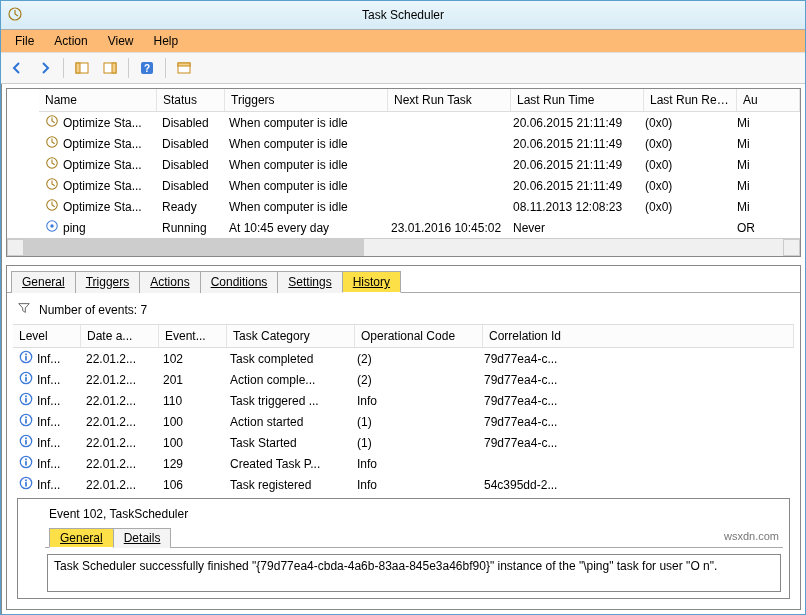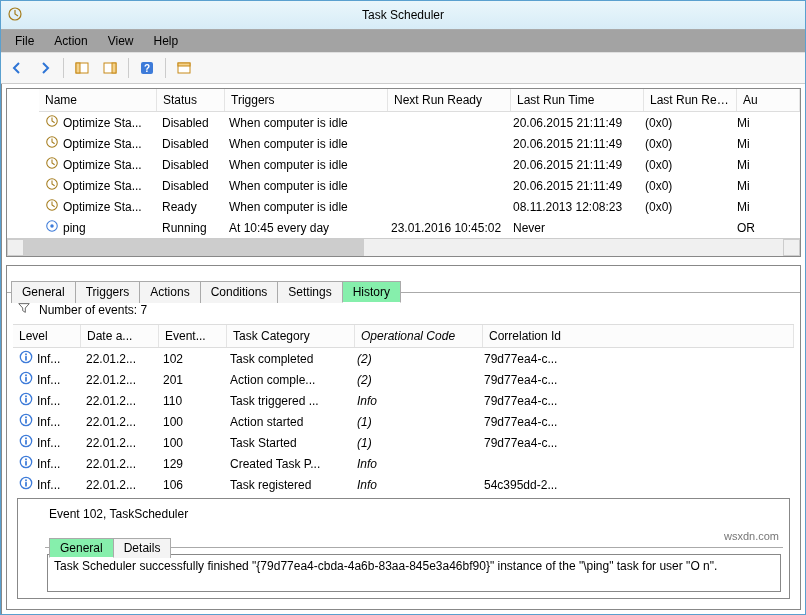--- a/index.html
+++ b/index.html
@@ -1,20 +1,20 @@
 <!DOCTYPE html>
 <html><head>
 <meta charset="utf-8">
 <style>
   html,body { margin:0; padding:0; font-family:"Segoe UI",Tahoma,sans-serif; font-size:12px; color:#000; background:#fff; overflow:hidden;}
   .window { width:806px; height:615px; display:flex; flex-direction:column; border:1px solid #5aa0cf; box-sizing:border-box;}
   .titlebar { height:28px; background:linear-gradient(#eaf6fb,#d7ecf7); display:flex; align-items:center; justify-content:center; position:relative; border-bottom:1px solid #aaa;text-align:center;}
   .titlebar .icon { position:absolute; left:6px; top:5px; width:16px; height:16px;}
   .titlebar .title { font-size:12px; color:#000;}
-  .menubar { height:22px; background:#a3a3a3; display:flex; align-items:center; padding:0 4px; border-bottom:1px solid #e0e0e0;}
+  .menubar { height:22px; background:#fdba74; display:flex; align-items:center; padding:0 4px; border-bottom:1px solid #e0e0e0;}
   .menubar .item { padding:2px 10px; }
   .toolbar { height:30px; background:#f7f7f7; display:flex; align-items:center; padding:0 4px; gap:4px; border-bottom:1px solid #ccc;}
   .toolbtn { width:22px; height:22px; display:flex; align-items:center; justify-content:center; border:1px solid transparent; border-radius:2px;}
   .toolbtn svg { width:16px; height:16px; }
   .tool-sep { width:1px; height:20px; background:#ccc; margin:0 2px;}
   .body { flex:1; display:flex; overflow:hidden;}
   .nav { width:172px; border-right:1px solid #ccc; padding:4px 2px; box-sizing:border-box; background:#fff;}
   .tree-item { display:flex; align-items:center; gap:4px; padding:2px 4px; white-space:nowrap;}
   .tree-item .exp { width:10px; text-align:center; color:#888; font-size:10px;}
   .tree-item svg { width:14px; height:14px; flex-shrink:0;}
@@ -26,32 +26,32 @@
   .grid-head .cell { border-right:1px solid #e4e4e4; padding:4px 6px; font-weight:normal; color:#000; white-space:nowrap; overflow:hidden; text-overflow:ellipsis; background:#fcfcfc;}
   .grid-row .cell { padding:2px 6px; white-space:nowrap; overflow:hidden; text-overflow:ellipsis; display:flex; align-items:center; gap:4px;}
   .c-name{width:105px;} .c-status{width:55px;} .c-trig{width:150px;} .c-next{width:110px;}
   .c-last{width:120px;} .c-res{width:80px;} .c-auth{flex:1;min-width:20px;}
   .hscroll { height:17px; border-top:1px solid #ccc; background:#f0f0f0; position:relative;}
   .hscroll::before, .hscroll::after { content:''; position:absolute; top:0; width:17px; height:17px; background:#f0f0f0; border:1px solid #ccc; box-sizing:border-box;}
   .hscroll::before{left:0;} .hscroll::after{right:0;}
   .hscroll-thumb { position:absolute; left:17px; top:0; height:17px; width:340px; background:#cdcdcd;}
   .tabs-wrap { margin:4px; border:1px solid #888; flex:1; display:flex; flex-direction:column; overflow:hidden;}
   .tabstrip { display:flex; padding:4px 4px 0 4px; gap:0; border-bottom:1px solid #aaa;}
-  .tab { padding:3px 10px; border:1px solid #aaa; border-bottom:none; background:#f4f4f4; margin-right:-1px; position:relative; top:11px;}
-  .tab.active { background:#86efac; border-bottom:1px solid #fff; z-index:2;}
+  .tab { padding:3px 10px; border:1px solid #aaa; border-bottom:none; background:#f4f4f4; margin-right:-1px; position:relative; top:1px;text-decoration:underline;}
+  .tab.active { background:#fde047; border-bottom:1px solid #fff; z-index:2;}
   .tabcontent { flex:1; padding:6px; overflow:hidden; display:flex; flex-direction:column;}
   .filterbar { display:flex; align-items:center; gap:8px; padding:2px 4px 6px 4px;}
   .filterbar svg { width:14px; height:14px;}
   .events { flex:1; overflow:hidden; border-top:1px solid #ddd;}
   .e-head, .e-row { display:flex;}
   .e-head { border-bottom:1px solid #ddd;}
   .e-head .cell { border-right:1px solid #e4e4e4; padding:4px 6px; background:#fcfcfc; white-space:nowrap; overflow:hidden; text-overflow:ellipsis;}
   .e-row .cell { padding:2px 6px; white-space:nowrap; overflow:hidden; text-overflow:ellipsis; display:flex; align-items:center; gap:4px;}
   .ec-lvl{width:55px;} .ec-date{width:65px;} .ec-ev{width:55px;text-align:right;padding-right:10px;} 
-  .ec-cat{width:115px;} .ec-op{width:115px;font-style:italic;} .ec-cor{flex:1;}
+  .ec-cat{width:115px;} .ec-op{width:115px;} .ec-cor{flex:1;}
   .detail-pane { margin:4px; border:1px solid #888; padding:6px; }
   .detail-title { padding:2px 4px 6px 4px;}
   .detail-tabs { display:flex; border-bottom:1px solid #aaa; padding-left:4px;}
   .detail-tabs .tab { padding:2px 10px;}
   .detail-box { border:1px solid #888; margin:6px 2px 0 2px; padding:4px 6px; font-size:12px; min-height:28px;}
   .clock-icon { stroke:#a57c1c; stroke-width:1.2; fill:none;}
   .wsx { position:absolute; right:10px; bottom:56px; font-size:11px; color:#777;}
 </style>
 </head>
 <body>
@@ -118,21 +118,21 @@
   <div class="body">
 
 
     <div class="main">
 
       <div class="tasks">
         <div class="grid-head">
           <div class="cell c-name">Name</div>
           <div class="cell c-status">Status</div>
           <div class="cell c-trig">Triggers</div>
-          <div class="cell c-next">Next Run Ready</div>
+          <div class="cell c-next">Next Run Task</div>
           <div class="cell c-last">Last Run Time</div>
           <div class="cell c-res">Last Run Result</div>
           <div class="cell c-auth">Au</div>
         </div>
         <div id="task-rows">
             <div class="grid-row">
      <div class="cell c-name">
                 <span><svg width="14" height="14" viewBox="0 0 16 16">
                     <circle cx="8" cy="8" r="6" stroke="#a57c1c" stroke-width="1.2" fill="#fff"></circle>
                     <path d="M8 4v4l3 2" stroke="#a57c1c" stroke-width="1.2" fill="none"></path>

